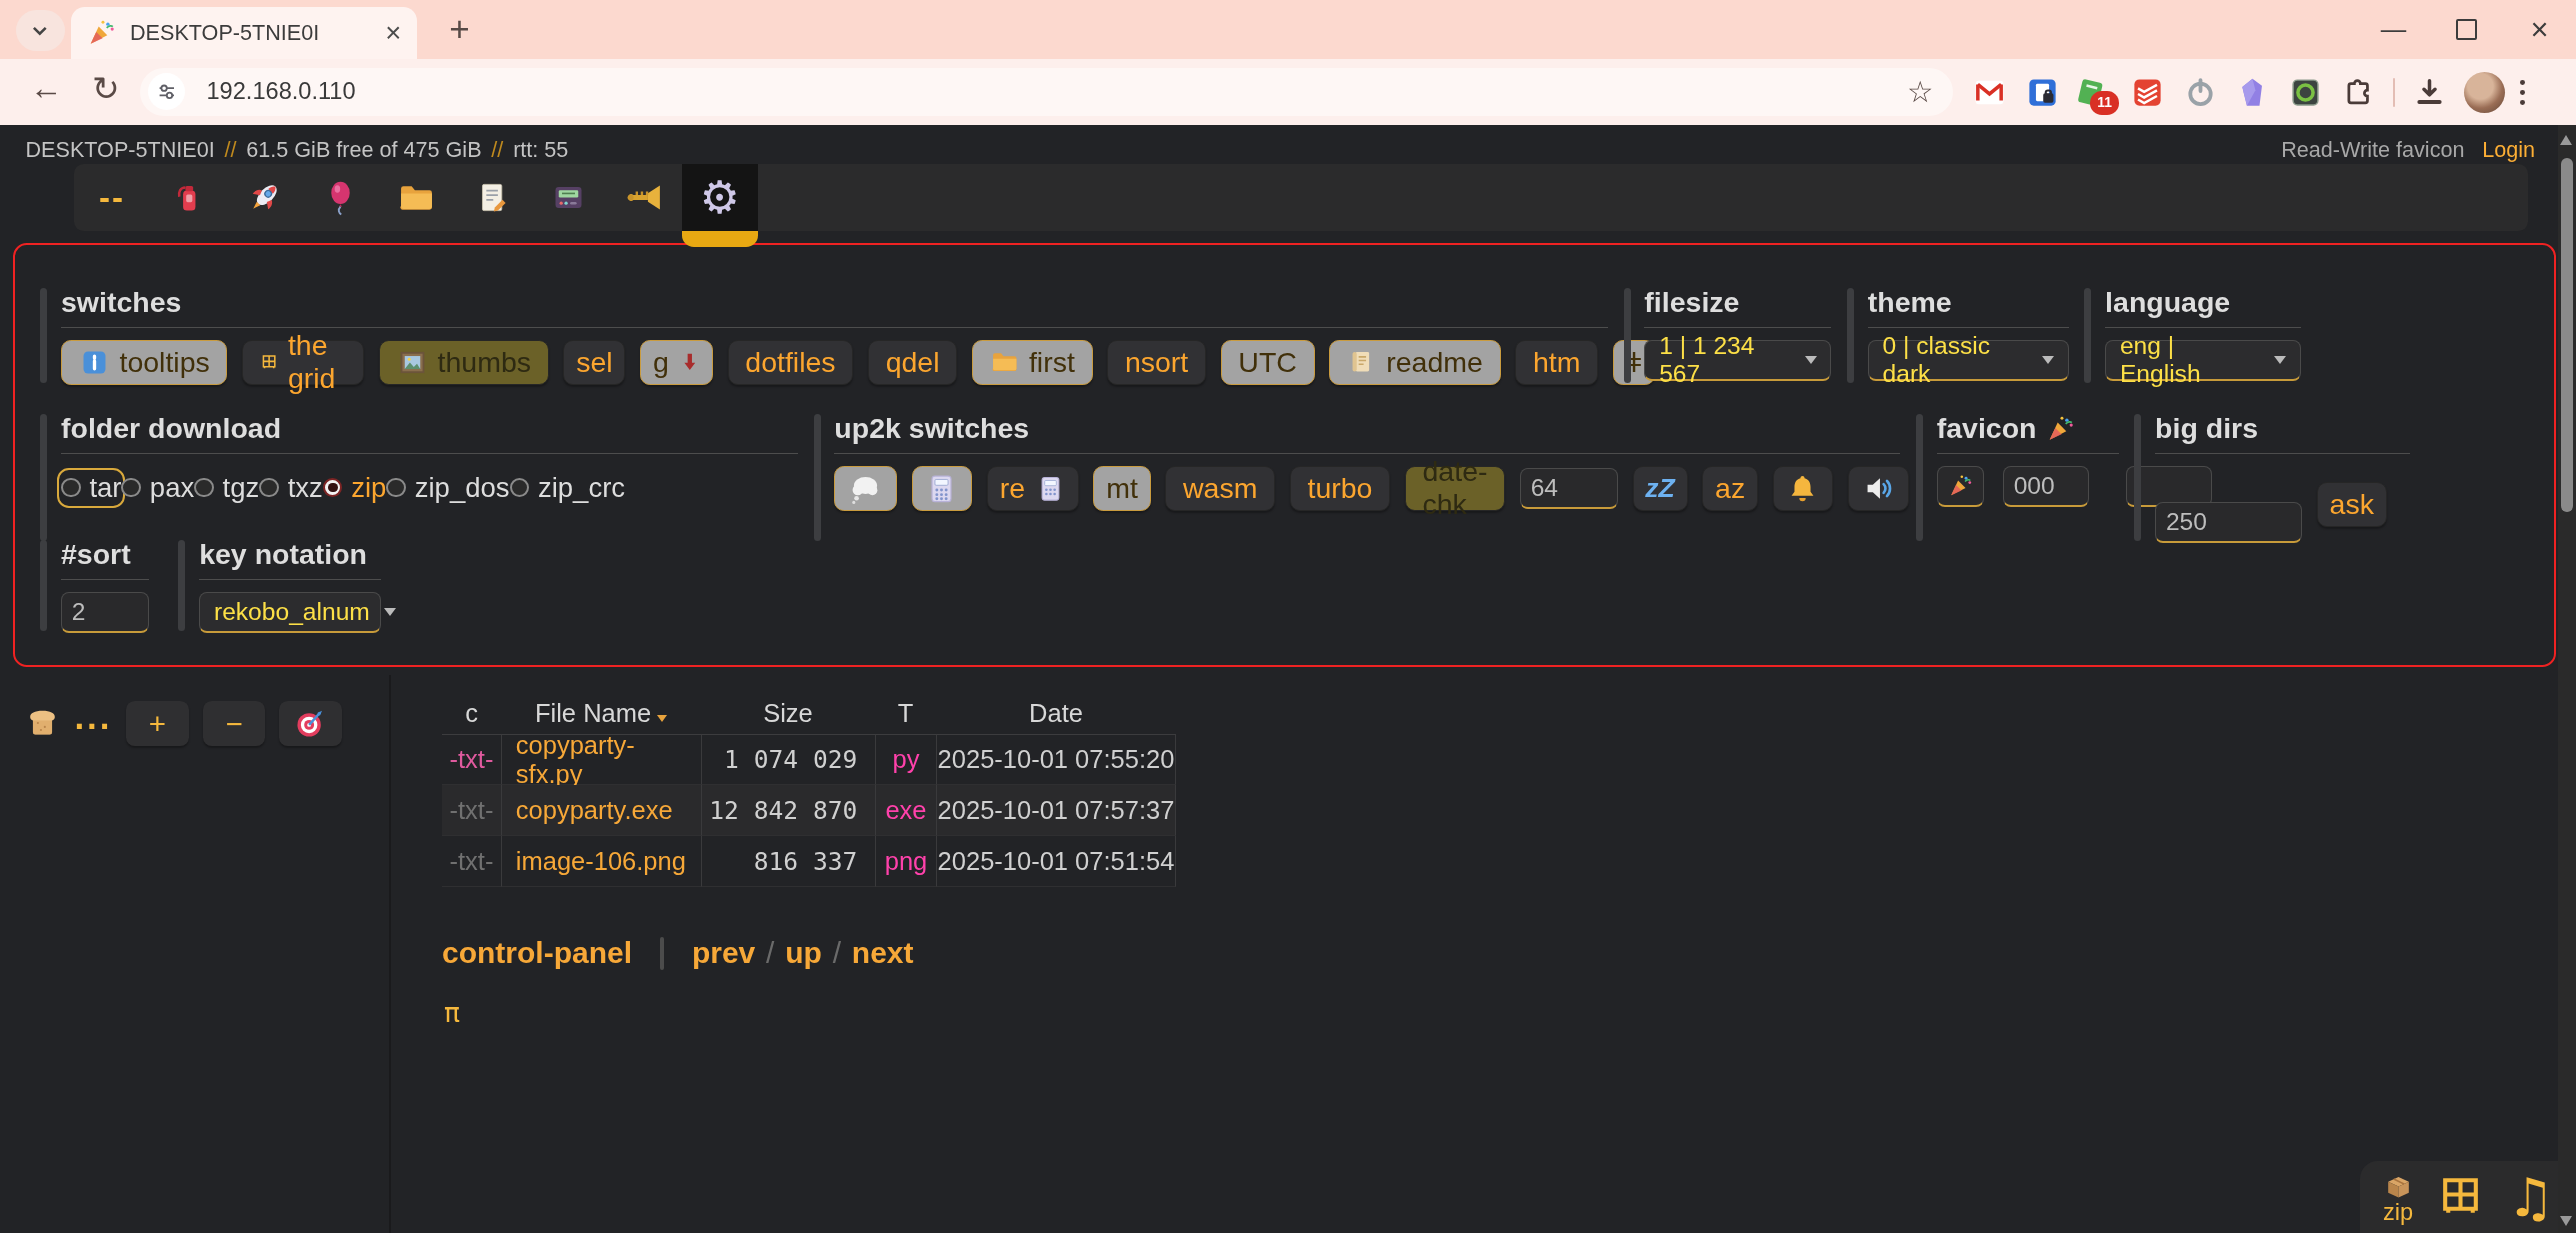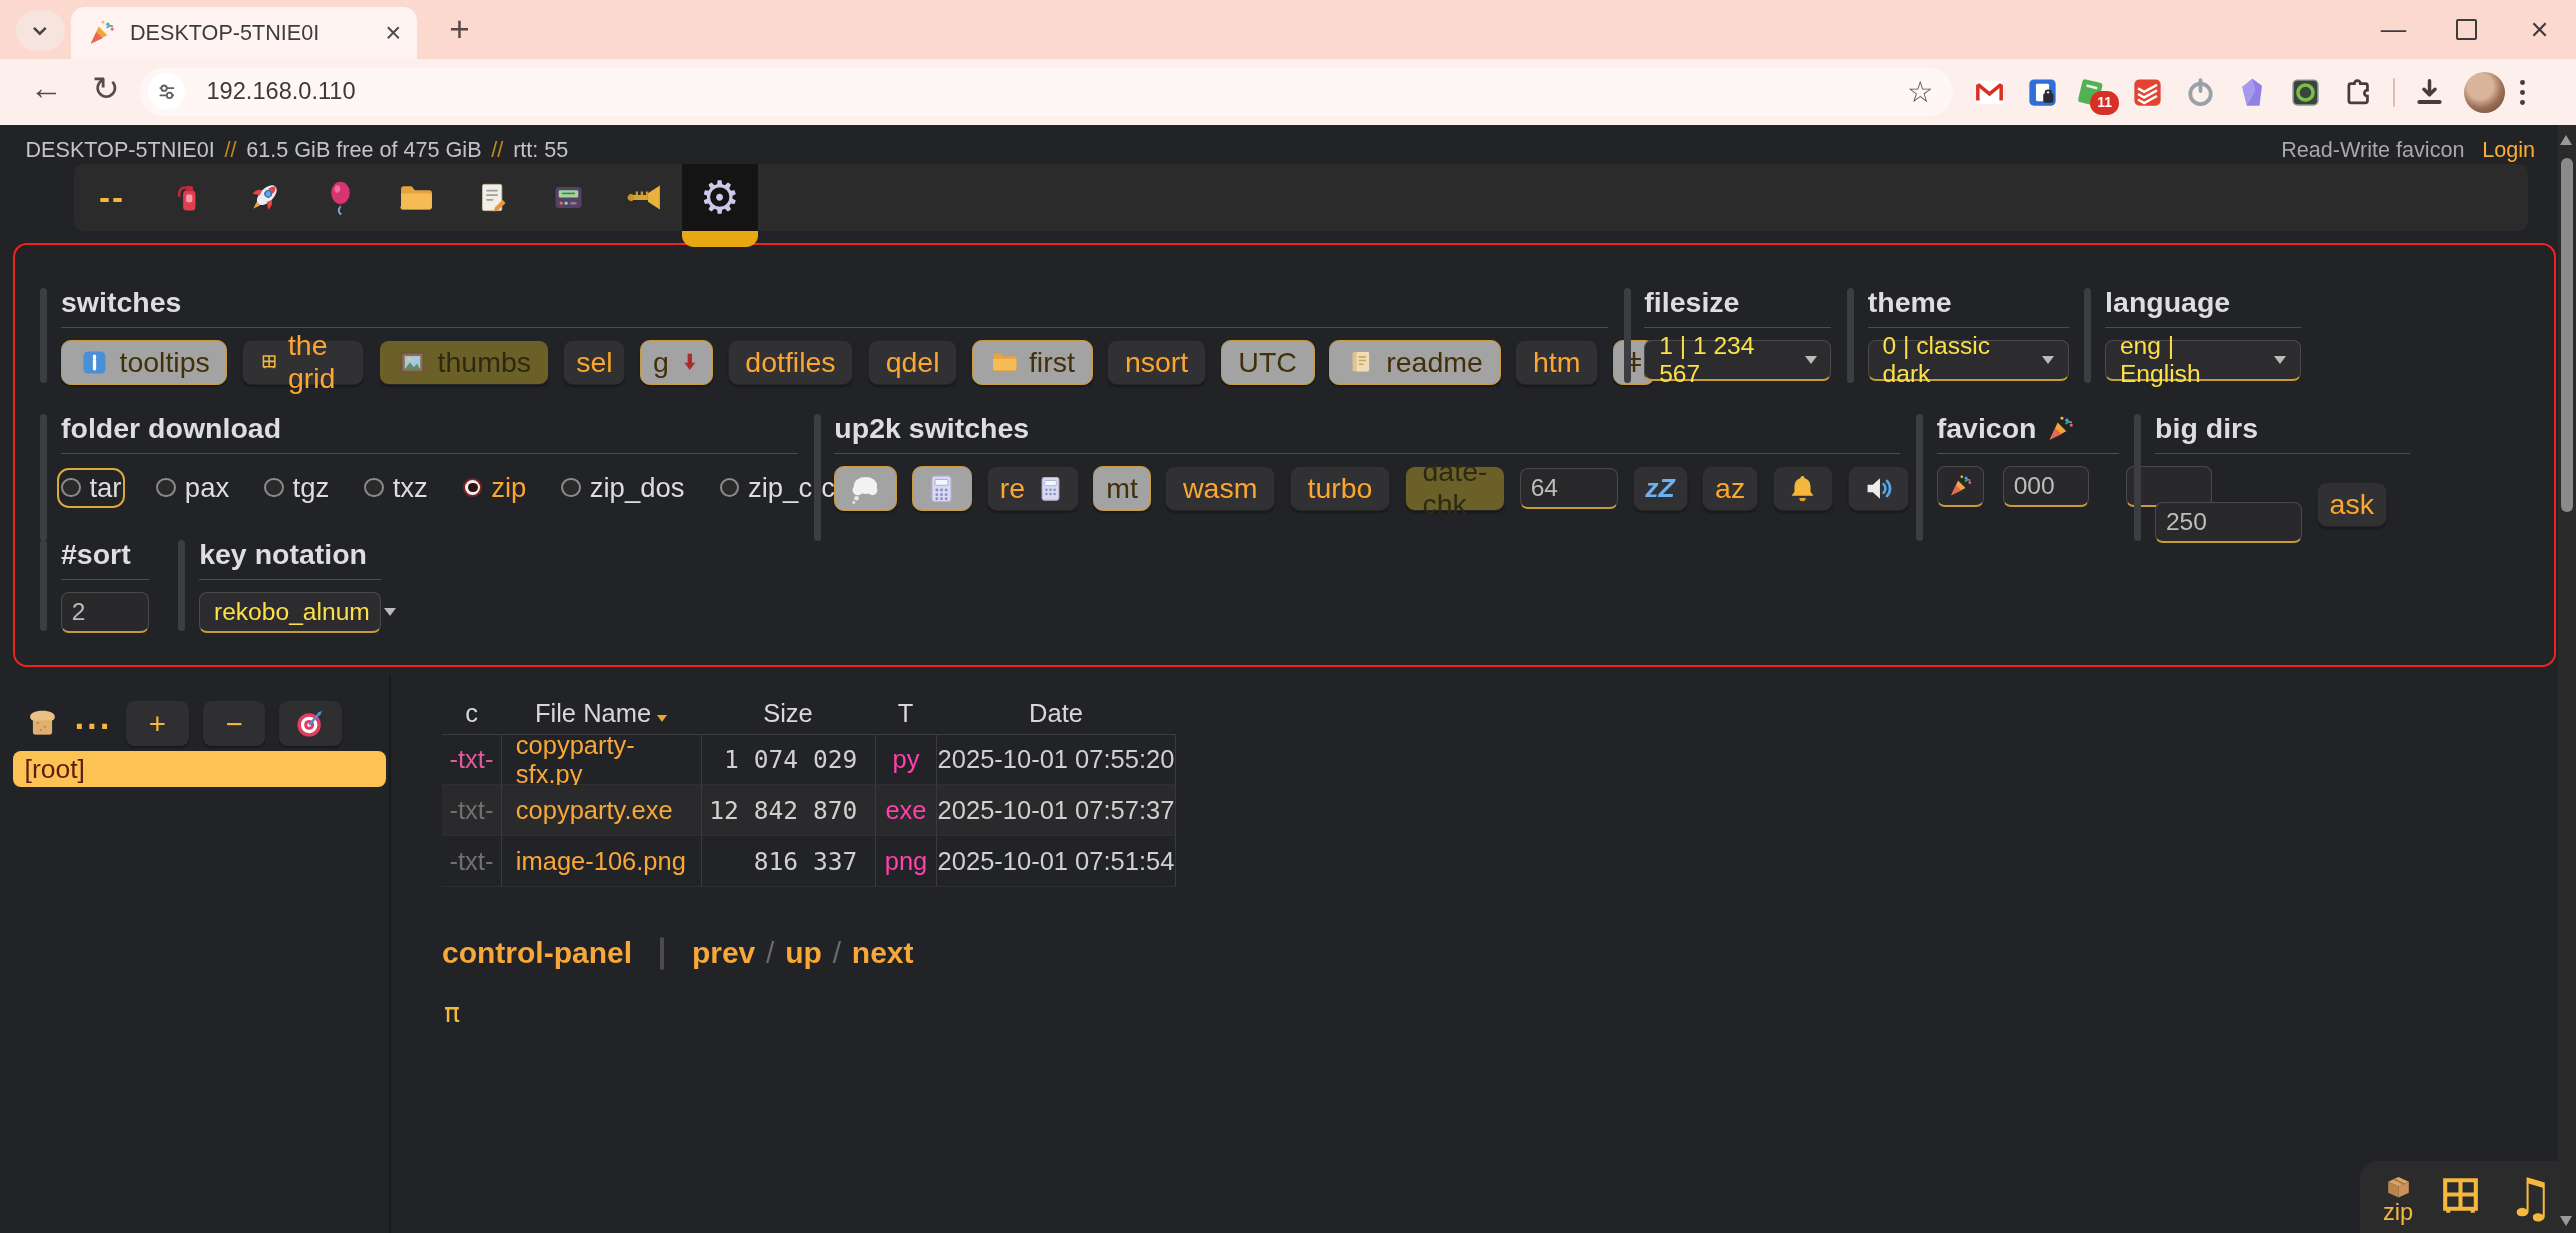--- a/index.html
+++ b/index.html
@@ -77,21 +77,21 @@
   .btn.semi{background:#6b6128;color:#2e2a12;}
   .btn.narrow{padding:0 11.8px;}
 
   .selbox{height:41px;background:#2c2c2e;border:1px solid #4a4a4a;border-bottom:2.9px solid #c89b3a;border-radius:7.9px;
           padding:0 13.8px;color:#fde047;font-size:24.6px;display:flex;align-items:center;justify-content:space-between;gap:13.8px;box-sizing:border-box;}
   .chev{width:0;height:0;border-left:6.9px solid transparent;border-right:6.9px solid transparent;border-top:8.8px solid #bbb;}
   .inp{height:41px;background:#29292b;border:1px solid #4a4a4a;border-bottom:2.9px solid #c89b3a;border-radius:7.9px;
        color:#bdbdbd;font-size:24.6px;padding:0 9.8px;box-sizing:border-box;font-family:"Liberation Sans",sans-serif;outline:none;}
   .iconinp{display:flex;align-items:center;justify-content:center;}
 
-  .radios{display:flex;align-items:center;gap:35px;font-size:27.5px;color:#dddddd;margin-top:5.9px;}
+  .radios{display:flex;align-items:center;font-size:27.5px;color:#dddddd;margin-top:5.9px;}
   .opt{display:flex;align-items:center;gap:8.8px;}
   .opt.focus{outline:2.9px solid #d9a93c;outline-offset:2.9px;border-radius:7.9px;}
   .rb{width:19.6px;height:19.6px;border-radius:50%;border:2.9px solid #8a8a8a;background:#2a2a2a;box-sizing:border-box;}
   .rb.sel{border:2.9px solid #7c2424;background:#f2f2f2;position:relative;}
   .rb.sel::after{content:"";position:absolute;inset:2.9px;border-radius:50%;background:#331111;}
   .optzip{color:#fca62f;}
   .sleep{color:#6db1f0;font-style:italic;font-weight:bold;font-size:26.5px;}
 
   
   .treerow{position:absolute;left:23.6px;top:575px;height:47px;display:flex;align-items:center;gap:13.8px;}
@@ -613,21 +613,20 @@
         <svg width="33" height="33" viewBox="0 0 24 24">
             <circle cx="11" cy="13" r="8.5" fill="#e23d5e"></circle>
             <circle cx="11" cy="13" r="6" fill="#fff"></circle>
             <circle cx="11" cy="13" r="3.6" fill="#e23d5e"></circle>
             <circle cx="11" cy="13" r="1.4" fill="#fff"></circle>
             <path d="M11 13l8-9" stroke="#4a90d9" stroke-width="1.8"></path>
             <path d="M17.2 4.2l3.2-1.4-1.4 3.2-1.6.4z" fill="#4a90d9"></path>
           </svg>
       </div>
     </div>
-    <div class="rootbar">[root]</div>
 
     <div class="ftable">
       <div class="fh">c</div>
       <div class="fh">
           <span>File Name</span>
           <i class="sortdn"></i>
         </div>
       <div class="fh">Size</div>
       <div class="fh">T</div>
       <div class="fh">Date</div>

